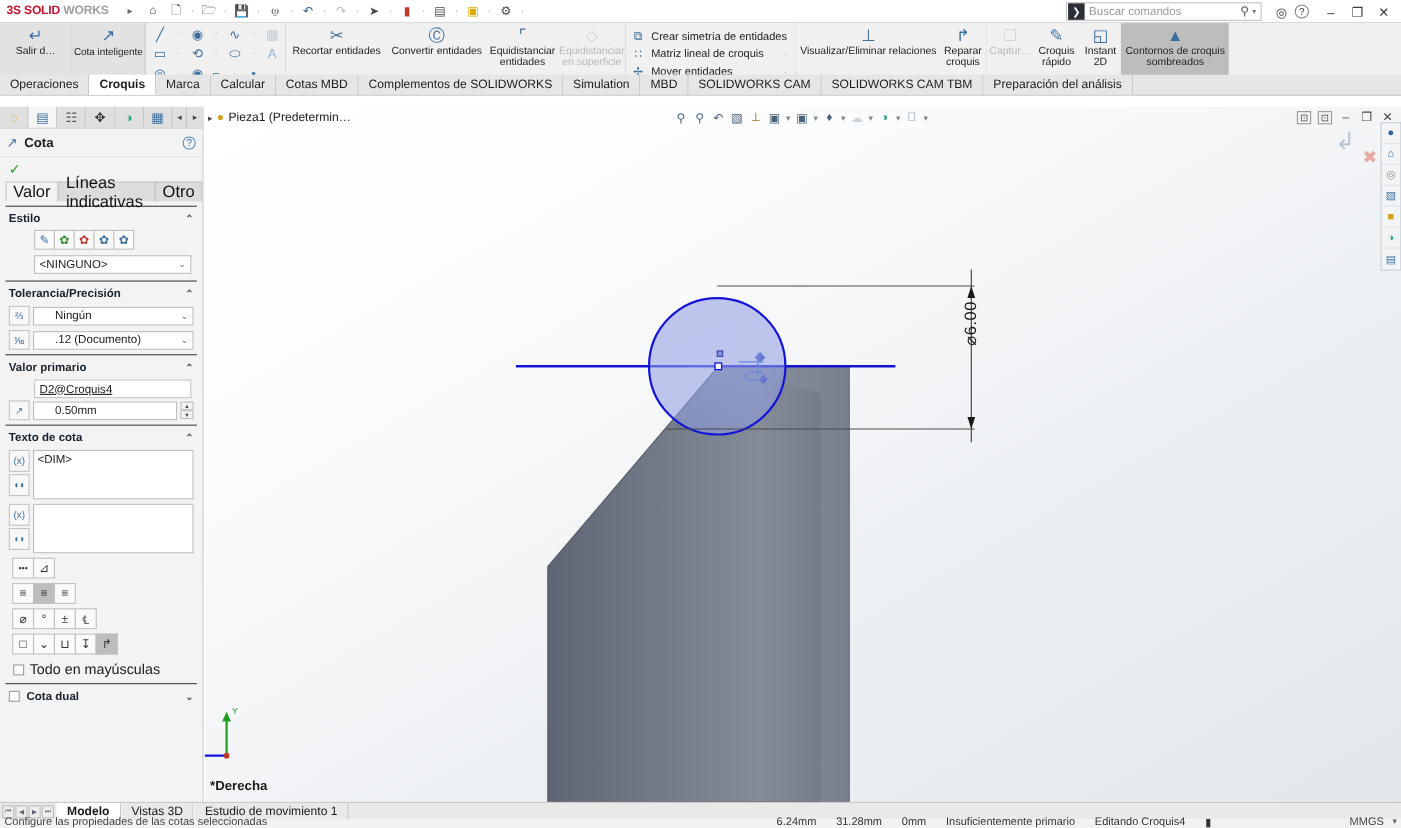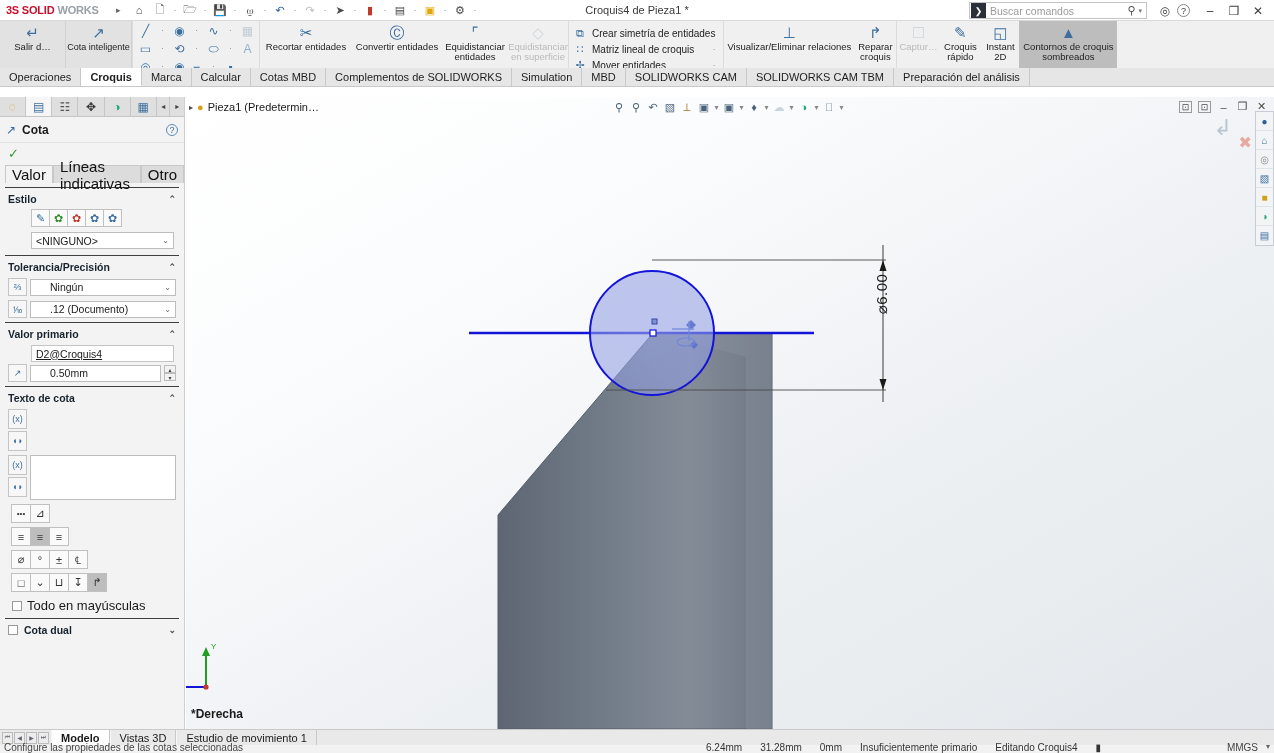--- a/index.html
+++ b/index.html
@@ -289,21 +289,20 @@
       <span class="tb-dot">·</span>
       <span class="tb-ico" style="color:#c0392b">▮</span>
       <span class="tb-dot">·</span>
       <span class="tb-ico">▤</span>
       <span class="tb-dot">·</span>
       <span class="tb-ico" style="color:#e0a800">▣</span>
       <span class="tb-dot">·</span>
       <span class="tb-ico">⚙</span>
       <span class="tb-dot">·</span>
     </div>
-    <div class="title-center">Croquis4 de Pieza1 *</div>
     <div class="tb-right">
       <div class="searchbox">
         <span class="sicon">❯</span>
         <span class="stext">Buscar comandos</span>
         <span class="smag">⚲</span>
         <span class="scar">▾</span>
       </div>
       <span class="wbtn">◎</span>
       <span class="wbtn" style="border:1px solid #888;border-radius:50%;width:13px;height:13px;font-size:9px;margin-right:8px;">?</span>
       <span class="wbtn">–</span>
@@ -538,20 +537,21 @@
       <div class="pm-sec-hd">
         <span>Texto de cota</span>
         <span class="chev">⌃</span>
       </div>
 
       <div class="tarow">
         <span class="tabtns">
           <span class="ibtn2">(x)</span>
           <span class="ibtn2">◖◗</span>
         </span>
+        <span class="textarea">&lt;DIM&gt;</span>
       </div>
 
       <div class="tarow">
         <span class="tabtns">
           <span class="ibtn2">(x)</span>
           <span class="ibtn2">◖◗</span>
         </span>
         <span class="textarea"></span>
       </div>
 

